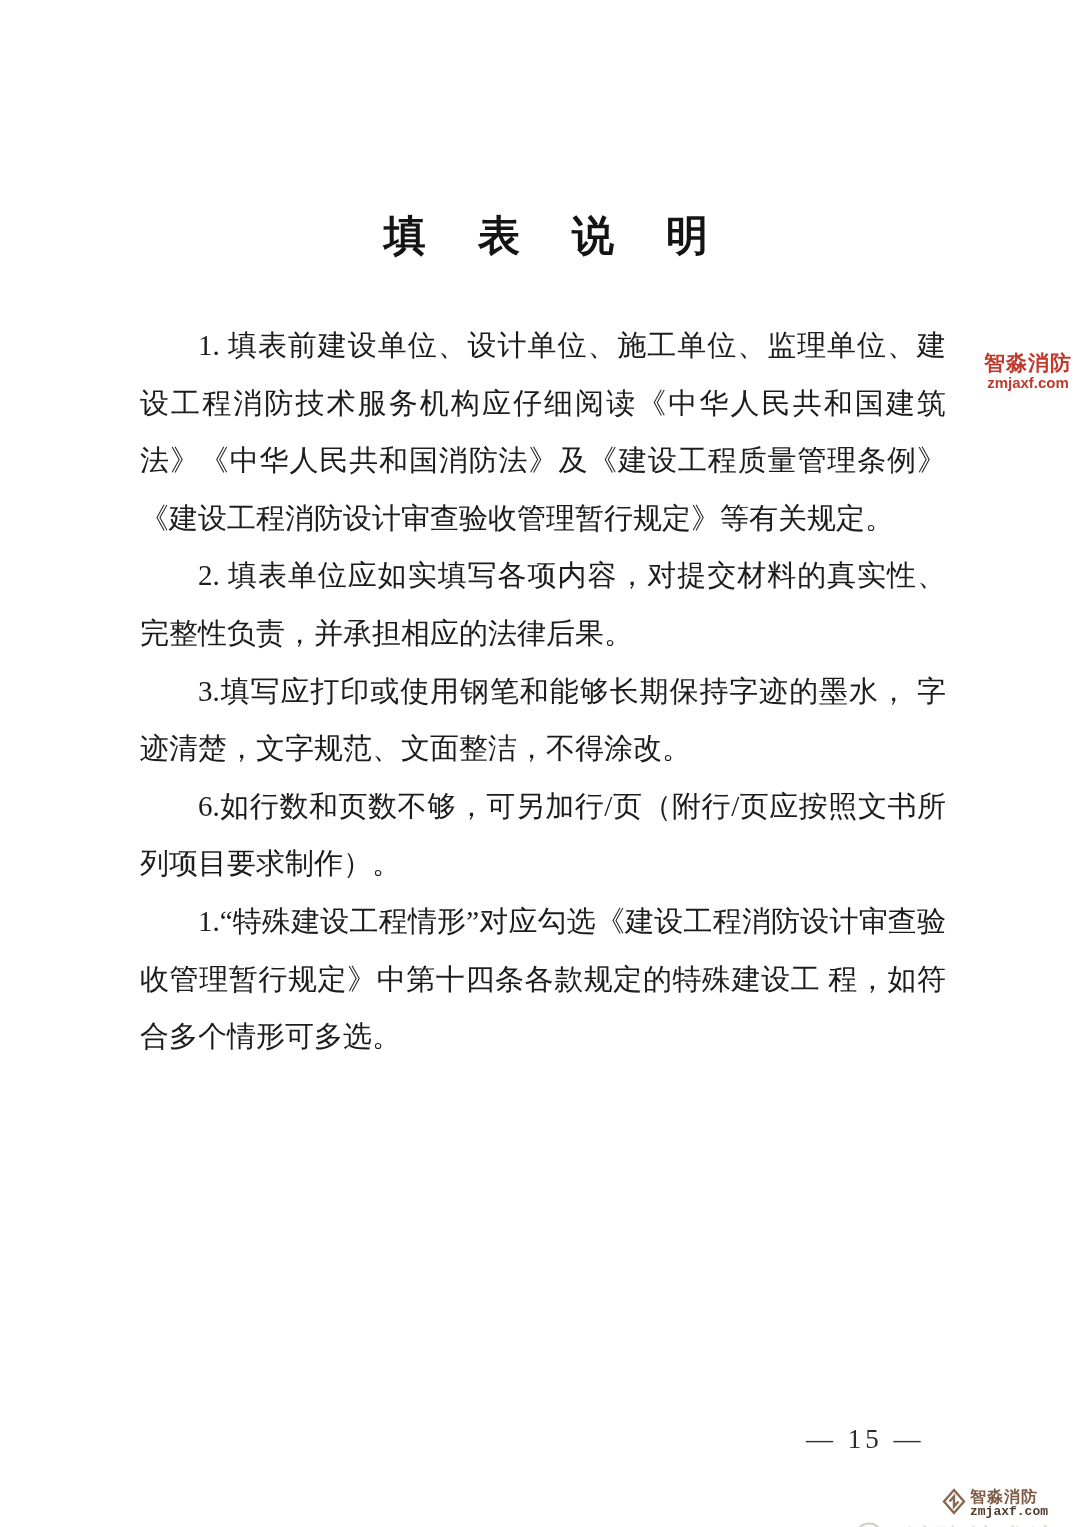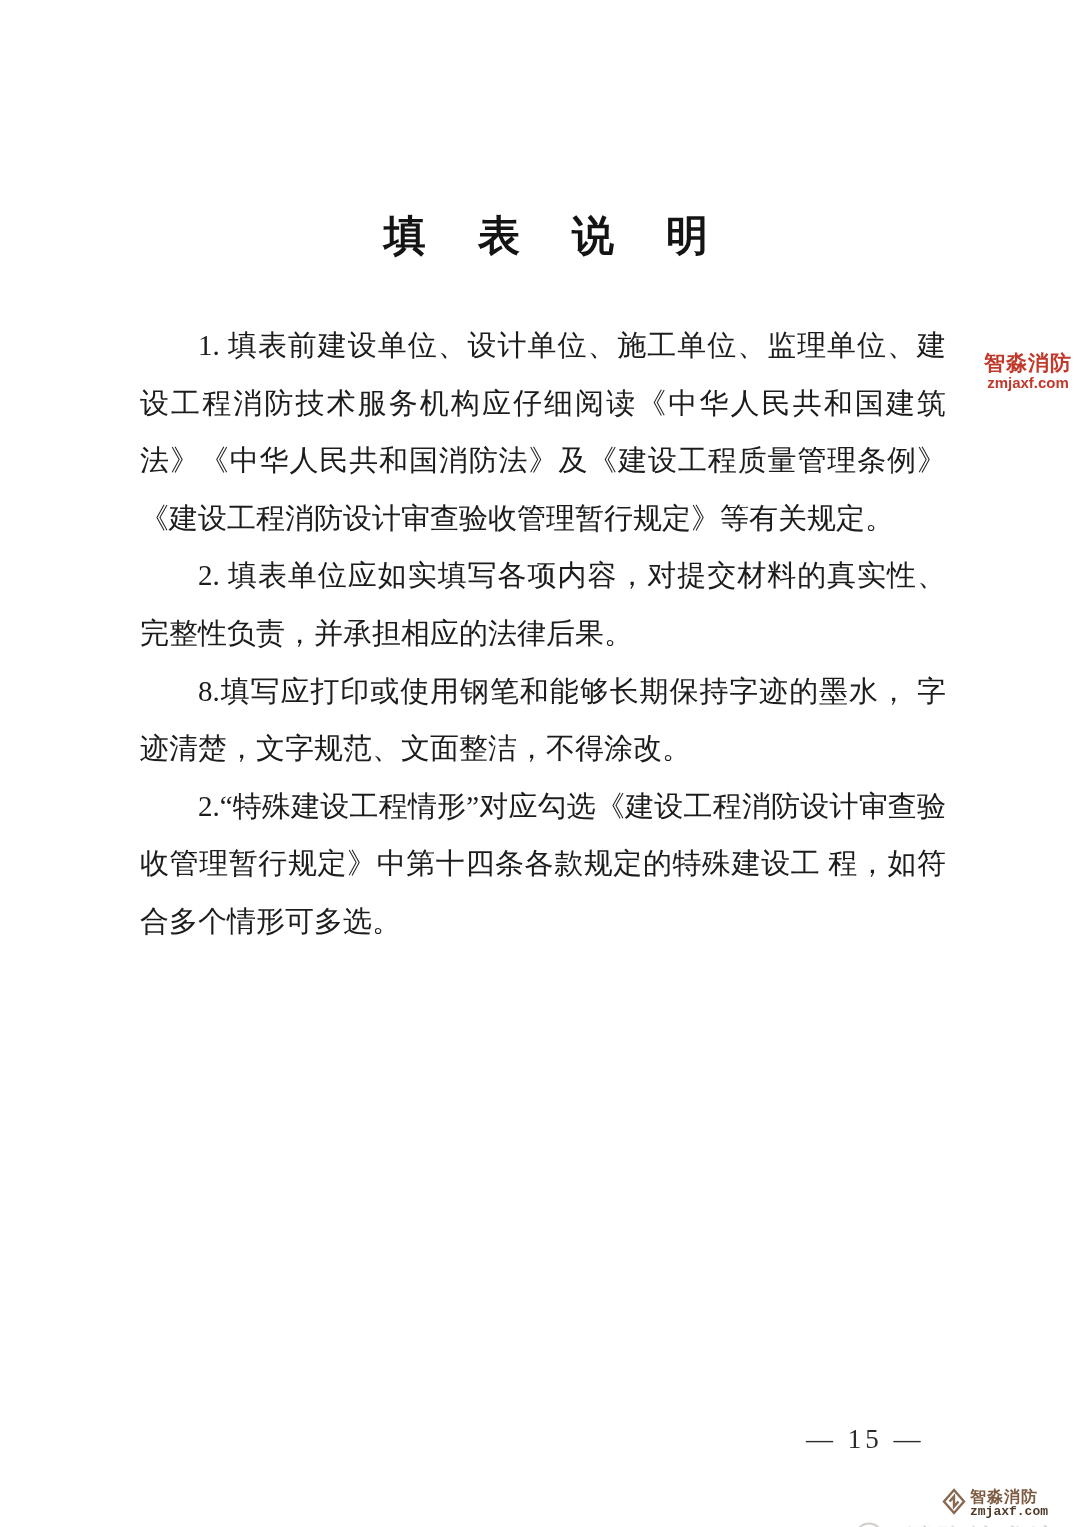--- a/index.html
+++ b/index.html
@@ -96,22 +96,23 @@
 </head>
 <body>
 
 <div class="page">
 
   <h1 class="doc-title">填 表 说 明</h1>
 
   <div class="doc-body">
     <p>1. 填表前建设单位、设计单位、施工单位、监理单位、建设工程消防技术服务机构应仔细阅读《中华人民共和国建筑法》《中华人民共和国消防法》及《建设工程质量管理条例》《建设工程消防设计审查验收管理暂行规定》等有关规定。</p>
     <p>2. 填表单位应如实填写各项内容，对提交材料的真实性、完整性负责，并承担相应的法律后果。</p>
-    <p>8.填写应打印或使用钢笔和能够长期保持字迹的墨水， 字迹清楚，文字规范、文面整洁，不得涂改。</p>
-    <p>2.“特殊建设工程情形”对应勾选《建设工程消防设计审查验收管理暂行规定》中第十四条各款规定的特殊建设工 程，如符合多个情形可多选。</p>
+    <p>3.填写应打印或使用钢笔和能够长期保持字迹的墨水， 字迹清楚，文字规范、文面整洁，不得涂改。</p>
+    <p>6.如行数和页数不够，可另加行/页（附行/页应按照文书所列项目要求制作）。</p>
+    <p>1.“特殊建设工程情形”对应勾选《建设工程消防设计审查验收管理暂行规定》中第十四条各款规定的特殊建设工 程，如符合多个情形可多选。</p>
   </div>
 
   <div class="page-number">— 15 —</div>
 
   <div class="wm-top">
     <div class="wm-brand">智淼消防</div>
     <div class="wm-site">zmjaxf.com</div>
   </div>
 
   <div class="wm-gray">

